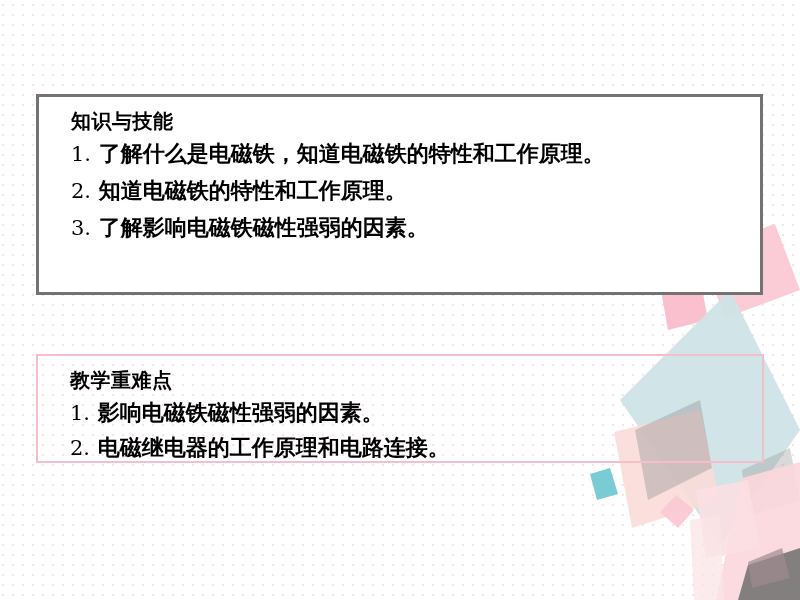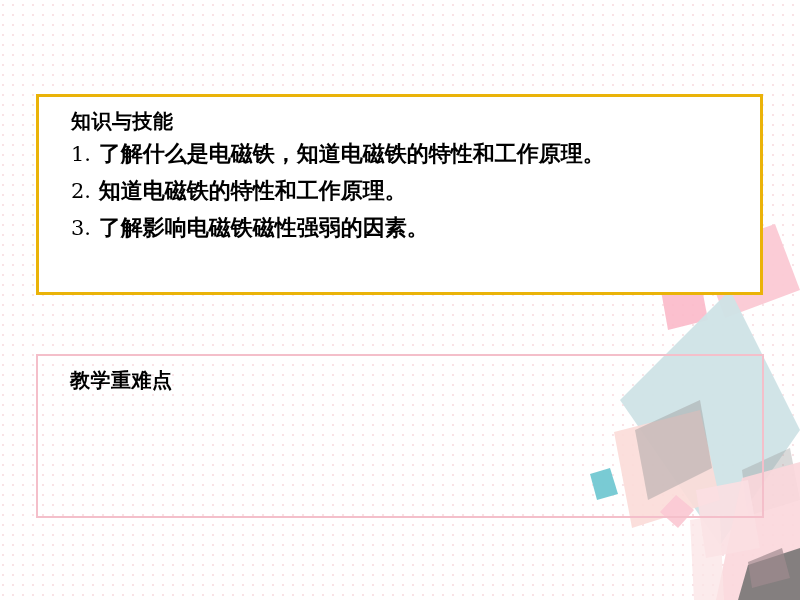--- a/index.html
+++ b/index.html
@@ -48,28 +48,28 @@
     position: absolute;
     box-sizing: border-box;
     z-index: 5;
   }
   #box-knowledge {
     left: 36px;
     top: 94px;
     width: 727px;
     height: 201px;
     background: #ffffff;
-    border: 3px solid #eab308;
+    border: 3px solid #737373;
     padding: 14px 0 0 32px;
   }
   #box-keypoints {
     left: 36px;
     top: 354px;
     width: 728px;
-    height: 164px;
+    height: 109px;
     background: transparent;
     border: 2px solid #f4bfca;
     padding: 14px 0 0 32px;
   }
 
   .heading {
     font-size: 20px;
     font-weight: bold;
     color: #000000;
     letter-spacing: 0.5px;
@@ -147,16 +147,24 @@
 
     <div class="item">
       <span class="item-num">3.</span>
       <span>了解影响电磁铁磁性强弱的因素。</span>
     </div>
   </div>
 
   <div class="box" id="box-keypoints">
     <div class="heading">教学重难点</div>
 
+    <div class="item">
+      <span class="item-num">1.</span>
+      <span>影响电磁铁磁性强弱的因素。</span>
+    </div>
 
+    <div class="item">
+      <span class="item-num">2.</span>
+      <span>电磁继电器的工作原理和电路连接。</span>
+    </div>
   </div>
 
 </div>
 
 </body></html>

